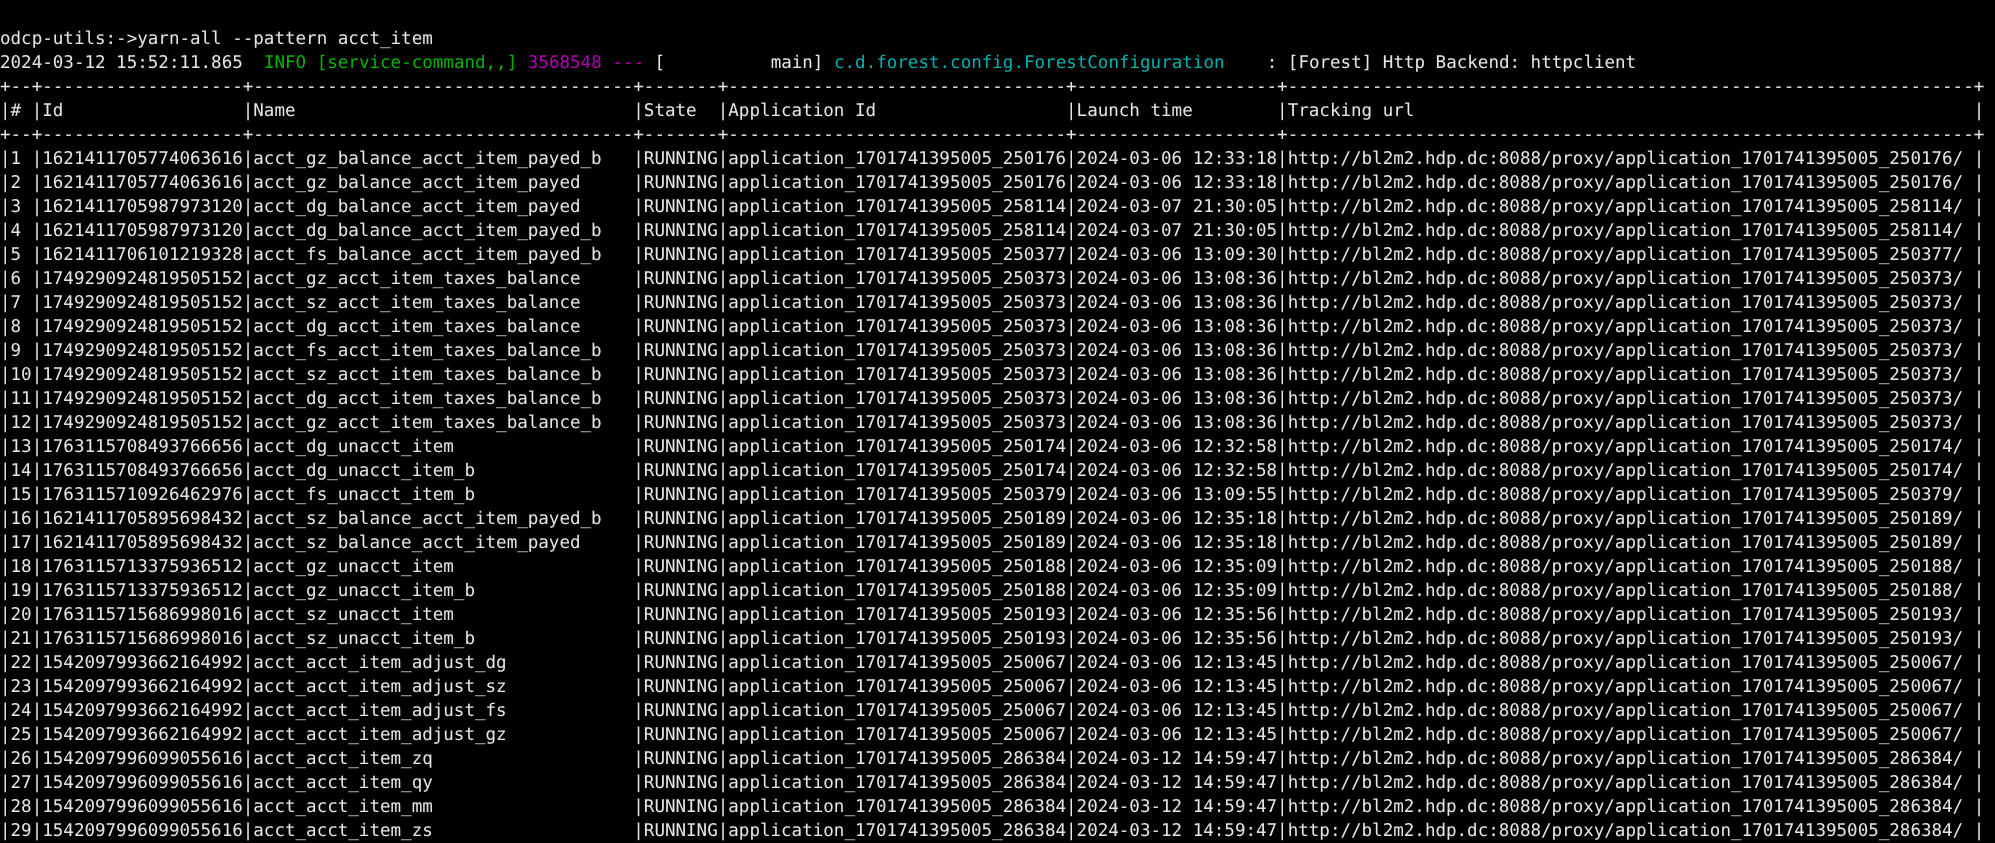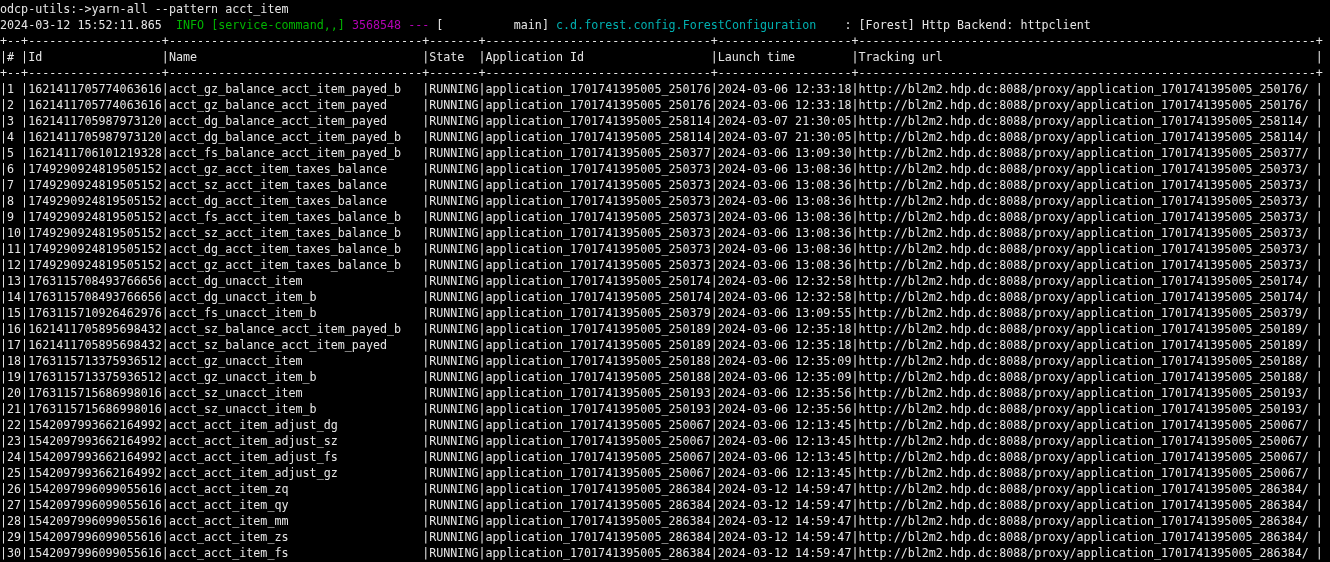--- a/index.html
+++ b/index.html
@@ -9,21 +9,21 @@
   }
   body {
     width: 1330px;
     height: 562px;
     overflow: hidden;
   }
   .screen {
     width: 1330px;
     height: 562px;
     background: #000000;
-    padding-top: 1px;
+    padding-top: 17px;
     box-sizing: border-box;
   }
   pre.line, pre.block {
     margin: 0;
     font-family: "DejaVu Sans Mono", "Liberation Mono", monospace;
     font-size: 11.7px;
     line-height: 16px;
     color: #e6e6e6;
     white-space: pre;
   }

